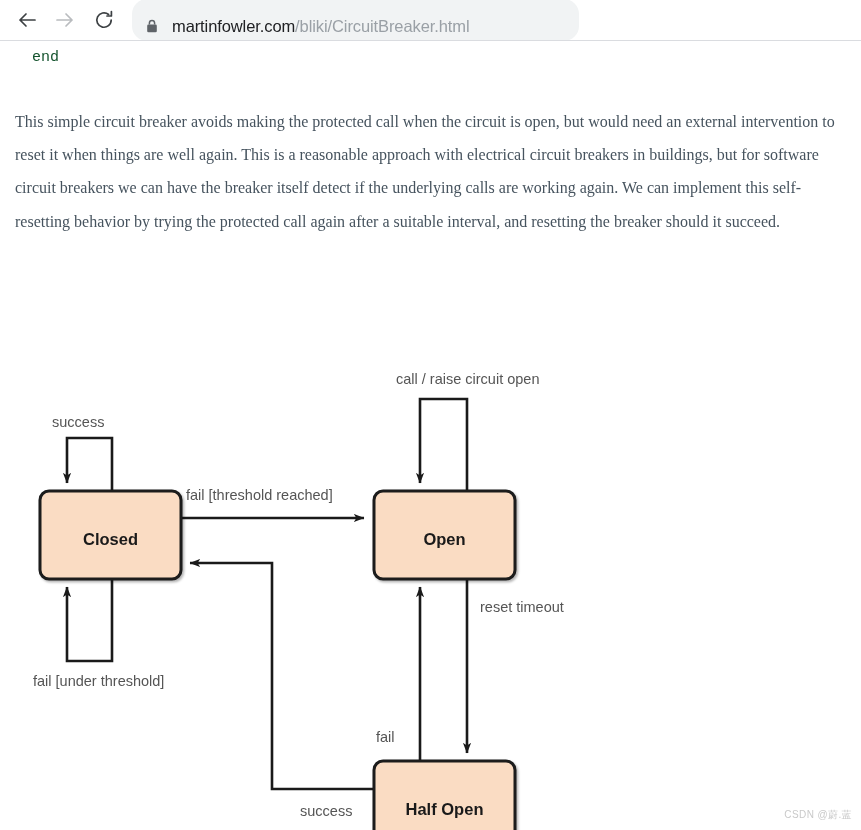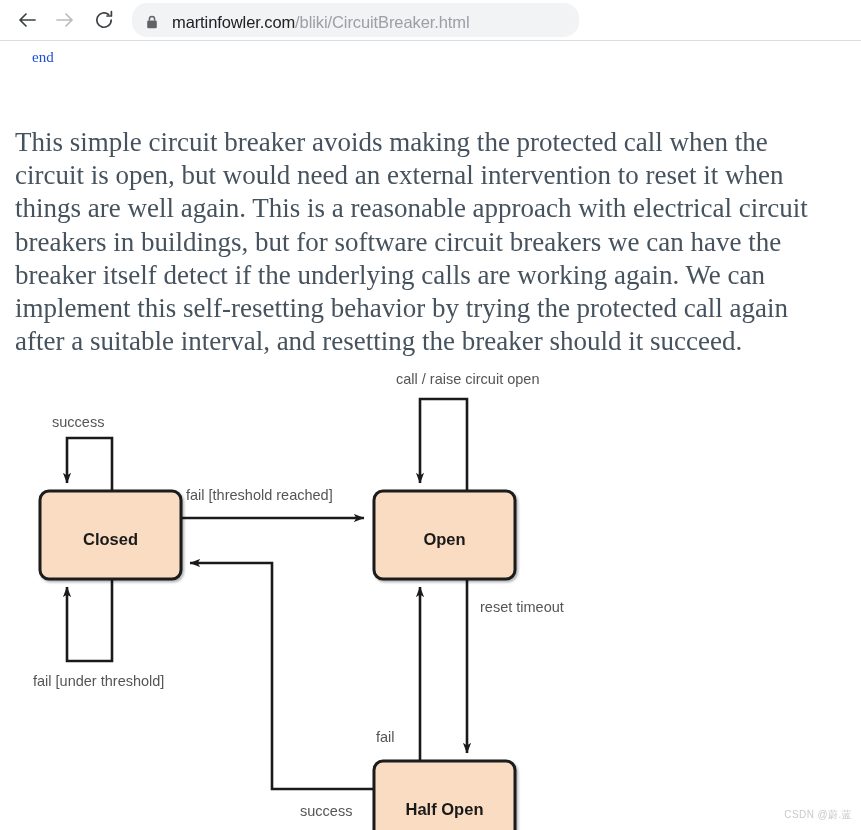--- a/index.html
+++ b/index.html
@@ -42,21 +42,21 @@
   .nav-reload { margin-left: 9px; }
 
   .omnibox {
     margin-left: 13px;
     height: 30px;
     flex: 0 0 auto;
     background: #f1f3f4;
     border-radius: 15px;
     display: flex;
     align-items: center;
-    padding: 4px 14px 0 13px;
+    padding: 12px 14px 0 13px;
     min-width: 420px;
   }
   .lock-icon {
     width: 13px;
     height: 15px;
     flex: 0 0 auto;
     display: flex;
     align-items: center;
     justify-content: center;
   }
@@ -83,31 +83,31 @@
     position: absolute;
     left: 0; top: 41px;
     width: 861px;
     height: 789px;
     background: #ffffff;
   }
   .code-end {
     position: absolute;
     left: 32px;
     top: 8px;
-    font-family: Liberation Serif, serif;
+    font-family: Liberation Mono, monospace;
     font-size: 15px;
-    color: #1d4ed8;
+    color: #14532d;
   }
   .paragraph {
     position: absolute;
     left: 15px;
-    top: 58px;
+    top: 48px;
     width: 827px;
     font-family: "Liberation Serif", serif;
-    font-size: 27px;
+    font-size: 16px;
     line-height: 33.2px;
     color: #46535e;
     text-align: left;
   }
 
   
   .diagram {
     position: absolute;
     left: 0;
     top: 270px;

